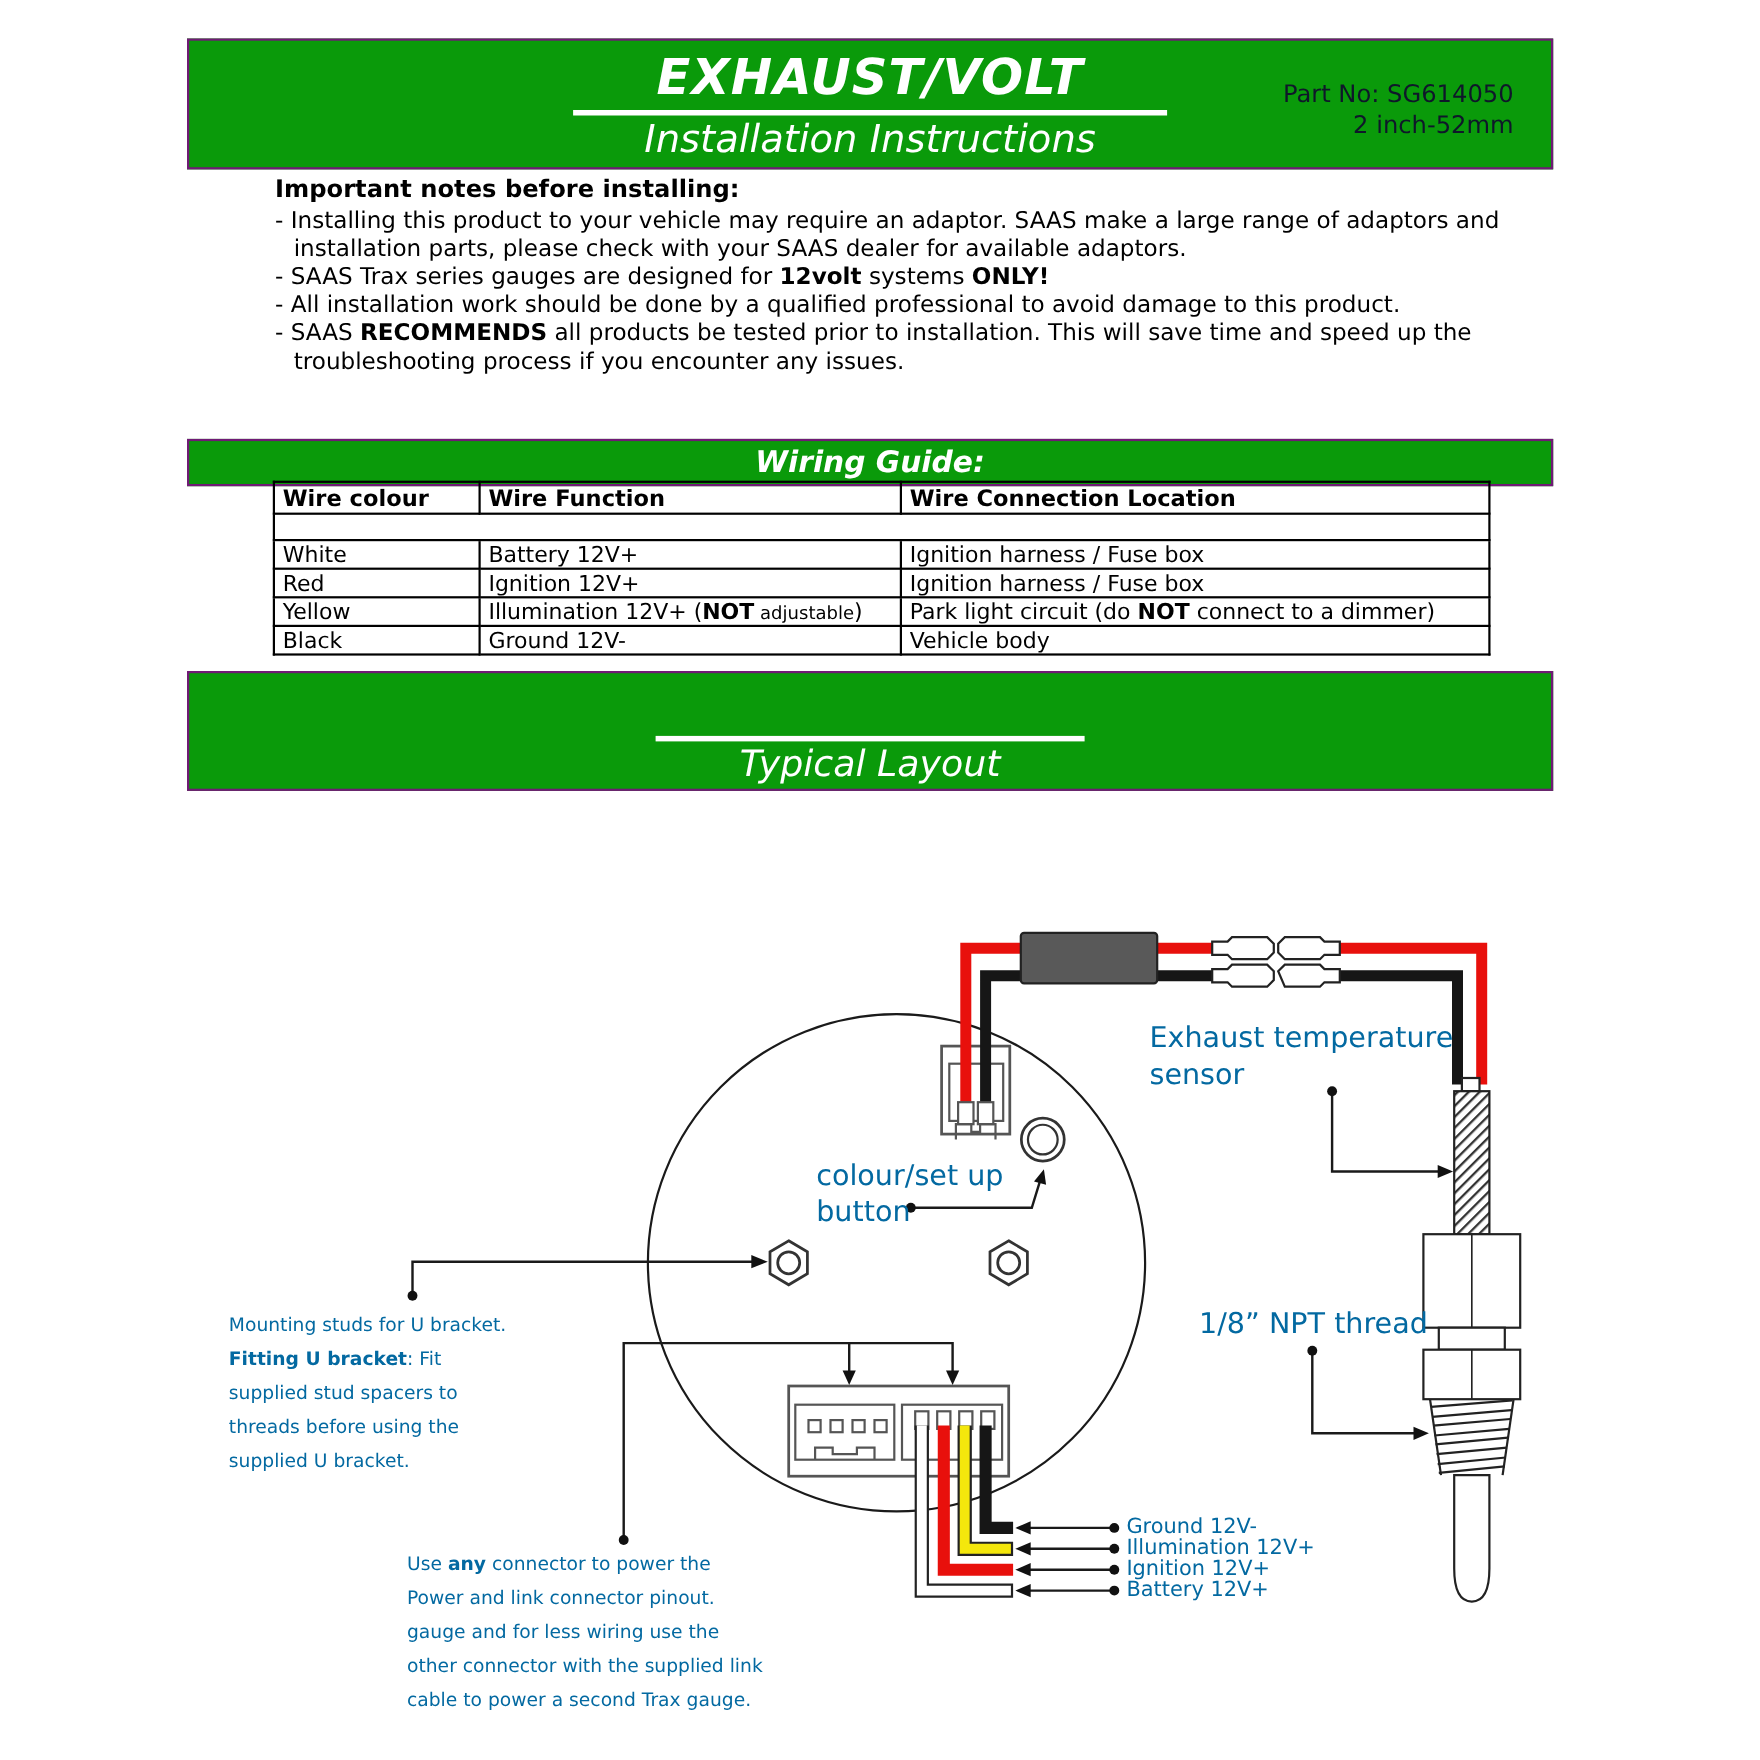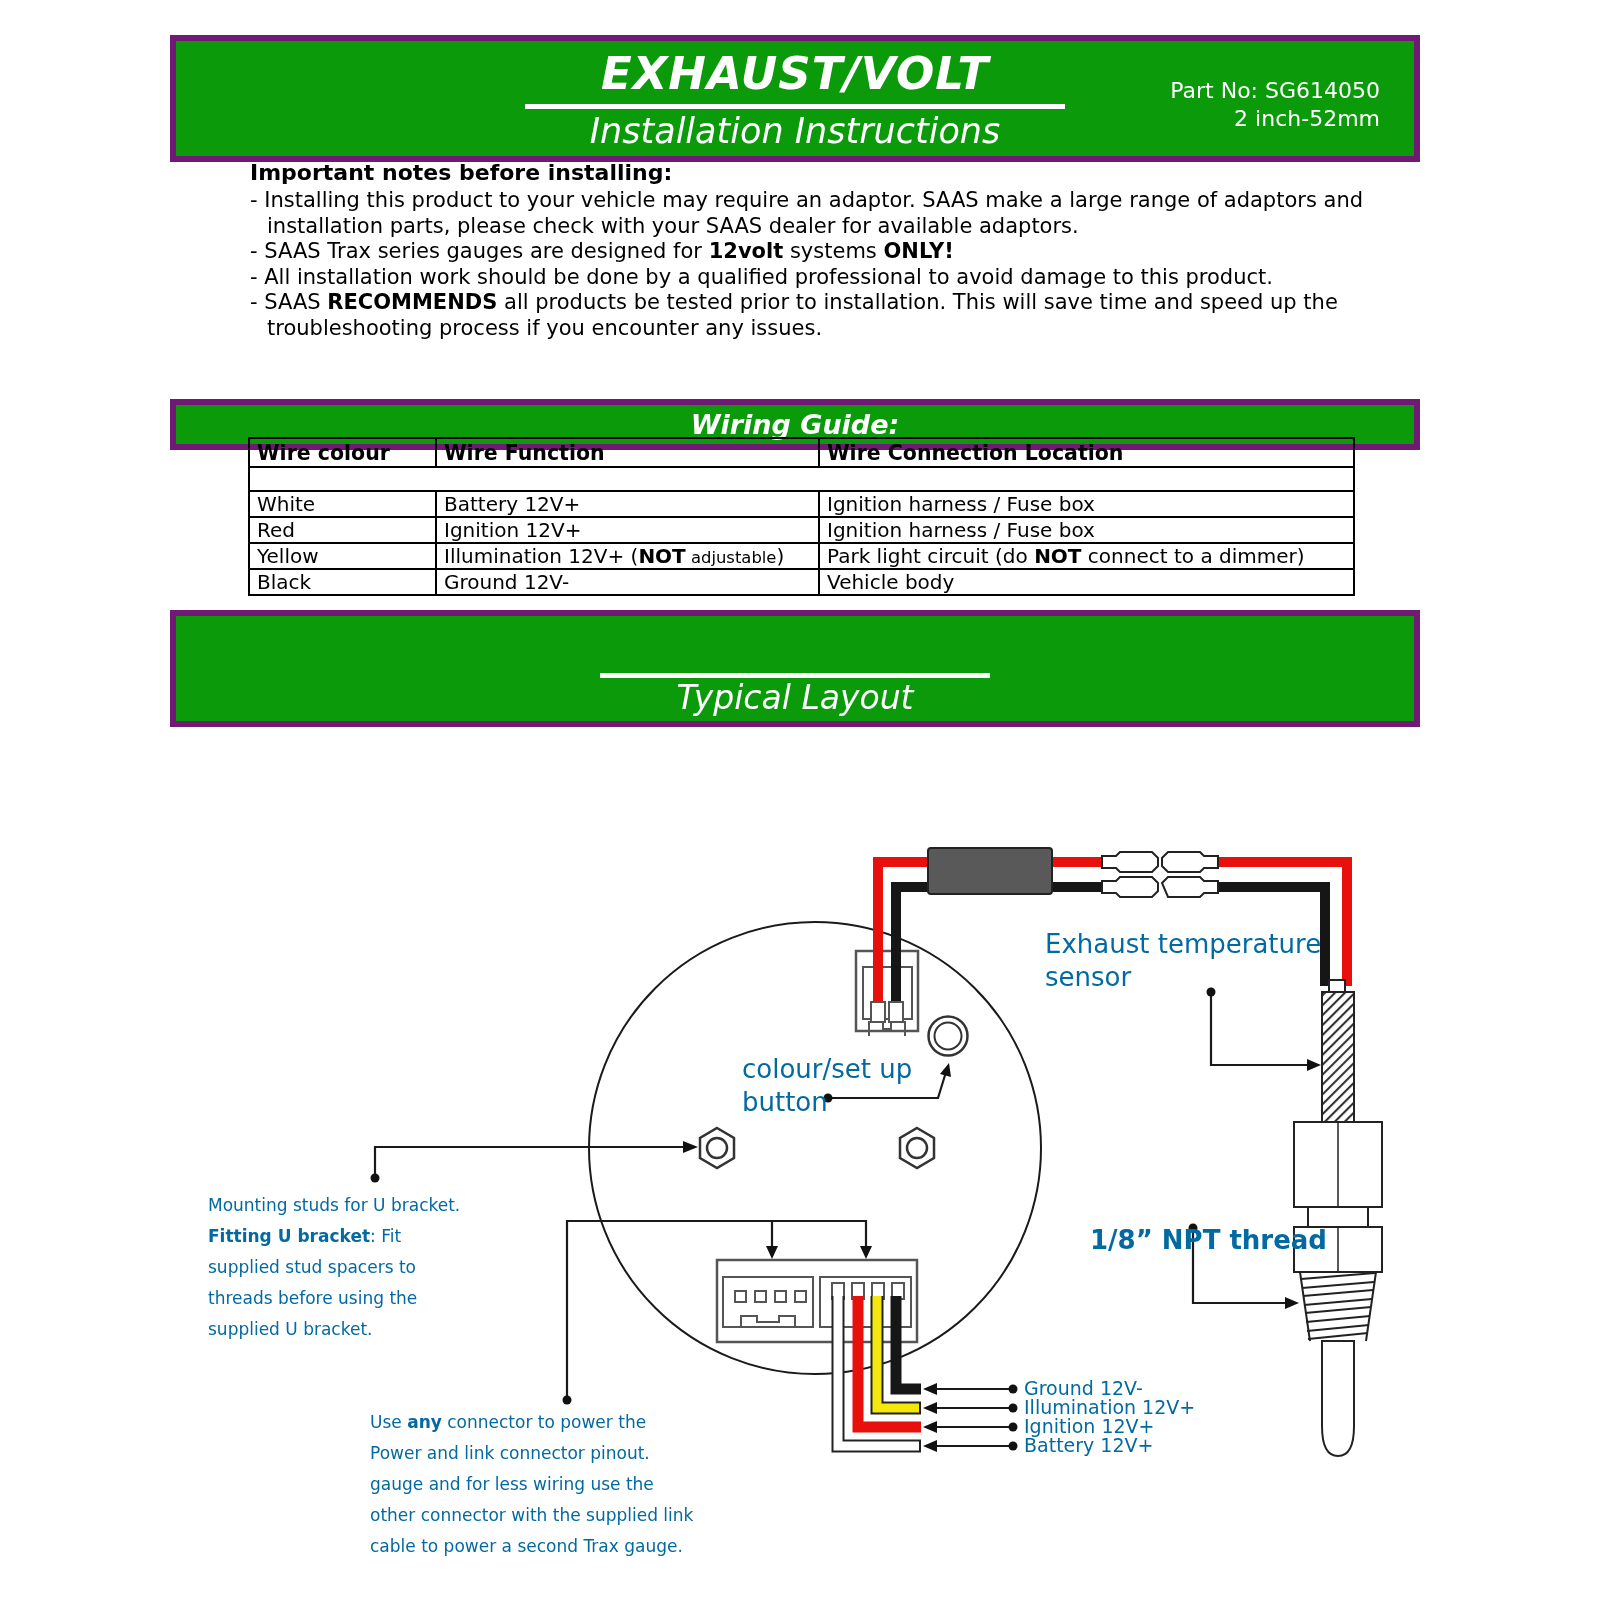--- a/index.html
+++ b/index.html
@@ -3,35 +3,35 @@
 <meta charset="utf-8">
 <style>
   html,body{margin:0;padding:0;}
   body{
     width:1600px;height:1600px;position:relative;background:#ffffff;
     font-family:"DejaVu Sans", sans-serif;color:#000;overflow:hidden;
   }
   .abs{position:absolute;}
 
   
-  .banner{position:absolute;left:170px;width:1238px;background:#0a9a0a;border:6px solid #701a75;color:#fff;}
+  .banner{position:absolute;left:170px;width:1238px;background:#0a9a0a;border:2px solid #701a75;color:#fff;}
   .banner1{top:35px;height:115px;}
   .banner3{top:610px;height:105px;}
   .banner2{top:364px;height:39px;margin-top:35px;}
   .b-title{position:absolute;left:0;right:0;text-align:center;font-weight:bold;font-style:italic;}
   .banner1 .b-title{top:6px;font-size:45px;letter-spacing:1px;}
   .banner3 .b-title{top:5px;font-size:41px;}
   .b-underline{position:absolute;background:#fff;height:5px;left:50%;}
   .banner1 .b-underline{top:63px;width:540px;margin-left:-270px;}
   .banner3 .b-underline{top:57px;width:390px;margin-left:-195px;}
   .b-sub{position:absolute;left:0;right:0;text-align:center;font-style:italic;}
   .banner1 .b-sub{top:70px;font-size:35px;}
   .banner3 .b-sub{top:62px;font-size:33px;}
   .banner2 .b-title{top:0;font-size:27px;line-height:39px;}
-  .part-info{position:absolute;right:34px;top:36px;text-align:right;font-size:22px;line-height:28px;color:#ffffff;}
+  .part-info{position:absolute;right:34px;top:36px;text-align:right;font-size:22px;line-height:28px;color:#0f172a;}
 
   
   .notes{position:absolute;left:250px;top:160px;width:1135px;}
   .notes-heading{font-size:22px;font-weight:bold;margin-bottom:3px;}
   .note-item{font-size:21px;line-height:25.5px;padding-left:17px;text-indent:-17px;}
 
   
   table.wiring{position:absolute;left:248px;top:437px;border-collapse:collapse;table-layout:fixed;width:1105px;}
   table.wiring th, table.wiring td{border:2px solid #000;padding:0 7px;text-align:left;vertical-align:middle;
     white-space:nowrap;overflow:hidden;}
@@ -251,21 +251,21 @@
 <div class="dlabel dlabel-lg abs" style="left:1045px;top:928px;">
   <div>Exhaust temperature</div>
   <div>sensor</div>
 </div>
 
 <div class="dlabel dlabel-lg abs" style="left:742px;top:1053px;">
   <div>colour/set up</div>
   <div>button</div>
 </div>
 
-<div class="dlabel dlabel-lg abs" style="left:1090px;top:1224px;font-weight:bold;">1/8” NPT thread</div>
+<div class="dlabel dlabel-lg abs" style="left:1090px;top:1188px;">1/8” NPT thread</div>
 
 <div class="dlabel dlabel-md abs" style="left:208px;top:1190px;">
   <div><span>Mounting studs for U bracket.</span></div>
   <div><span style="font-weight: bold;">Fitting U bracket</span><span>: Fit</span></div>
   <div><span>supplied stud spacers to</span></div>
   <div><span>threads before using the</span></div>
   <div><span>supplied U bracket.</span></div>
 </div>
 
 <div class="dlabel dlabel-md abs" style="left:370px;top:1407px;">

